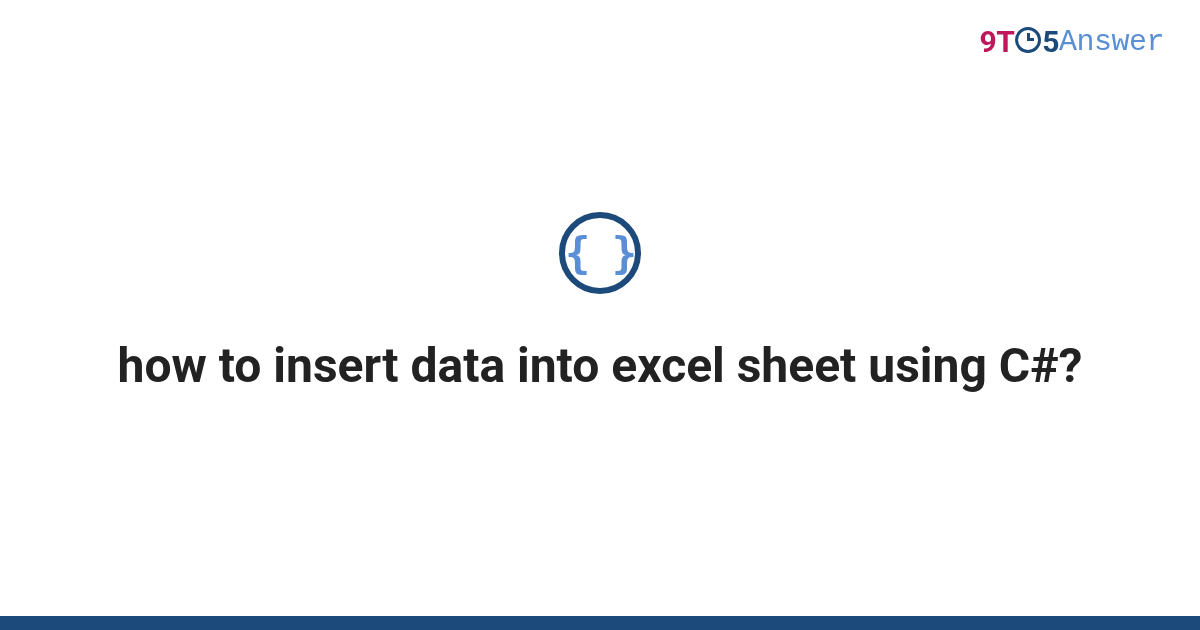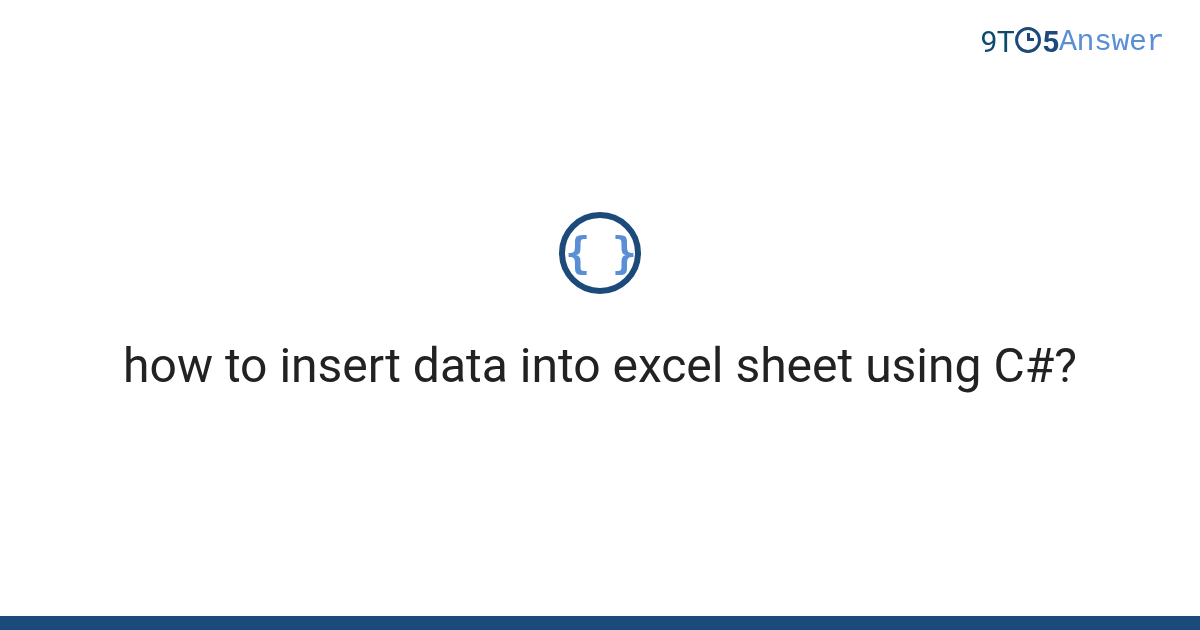--- a/index.html
+++ b/index.html
@@ -19,22 +19,22 @@
       position: absolute;
       top: 24px;
       right: 36px;
       font-size: 30px;
       font-weight: 600;
       letter-spacing: -0.5px;
       display: flex;
       align-items: center;
     }
     .logo-9t {
-      color: #0c4a6e;
-      font-weight: 400;
+      color: #be185d;
+      font-weight: 700;
     }
     .logo-clock {
       position: relative;
       width: 26px;
       height: 26px;
       border: 3px solid #1c4a7a;
       border-radius: 50%;
       margin: 0 1px;
       display: inline-block;
       vertical-align: middle;
@@ -89,21 +89,21 @@
     }
     .code-braces {
       color: #5a8fd6;
       font-size: 42px;
       font-weight: 700;
       font-family: "Consolas", "Monaco", monospace;
       letter-spacing: -2px;
     }
     .title {
       font-size: 48px;
-      font-weight: 400;
+      font-weight: 700;
       color: #222222;
       text-align: center;
       line-height: 1.25;
       max-width: 1060px;
       padding: 0 40px;
     }
     .footer-bar {
       position: absolute;
       bottom: 0;
       left: 0;

